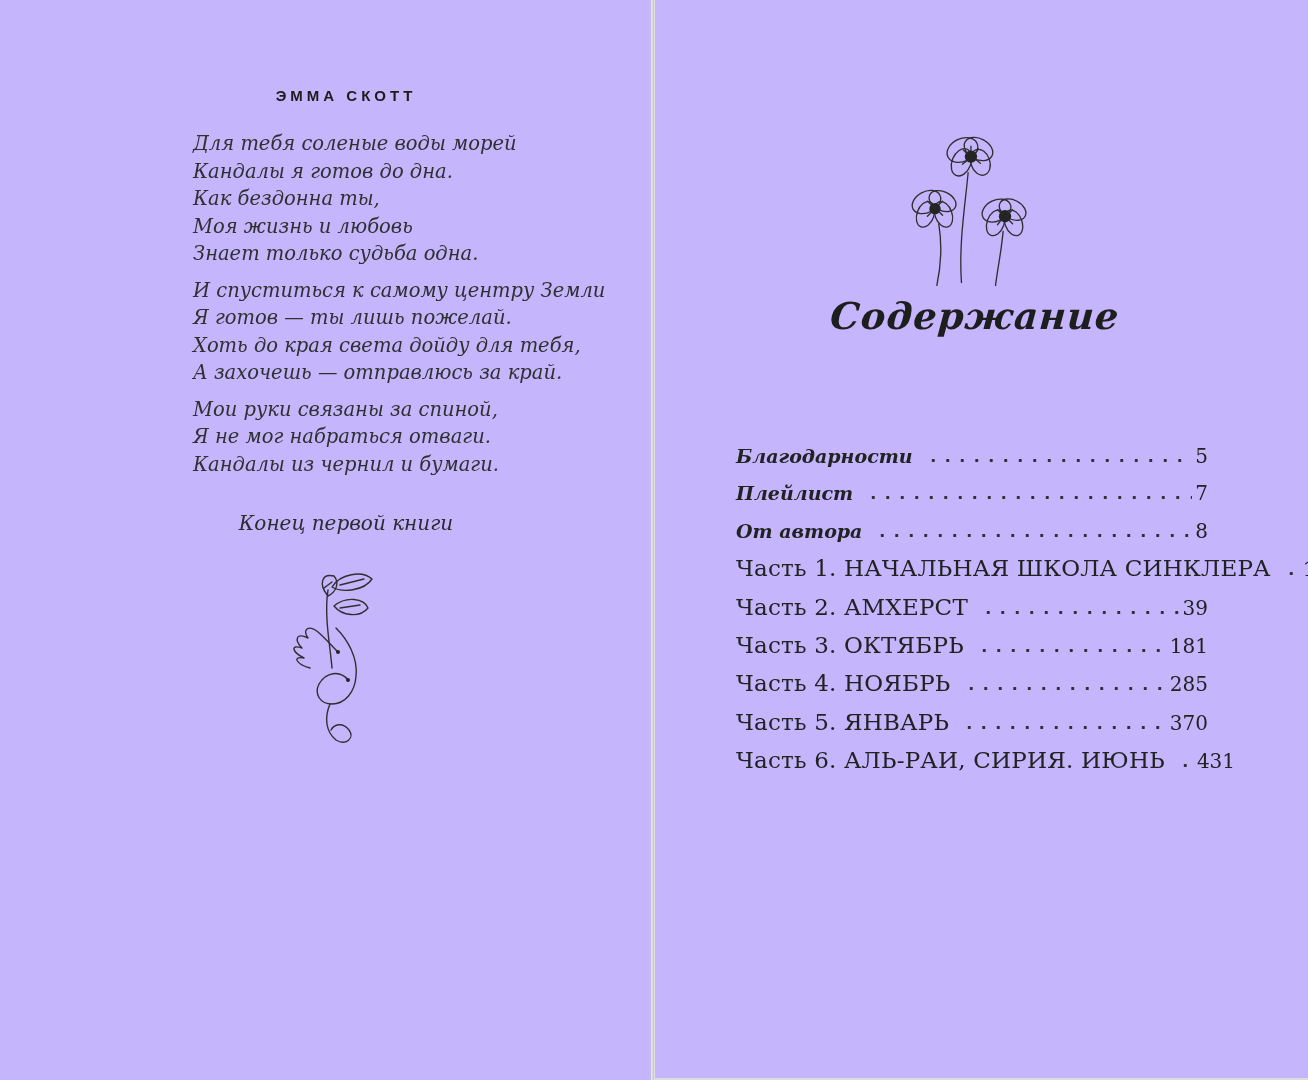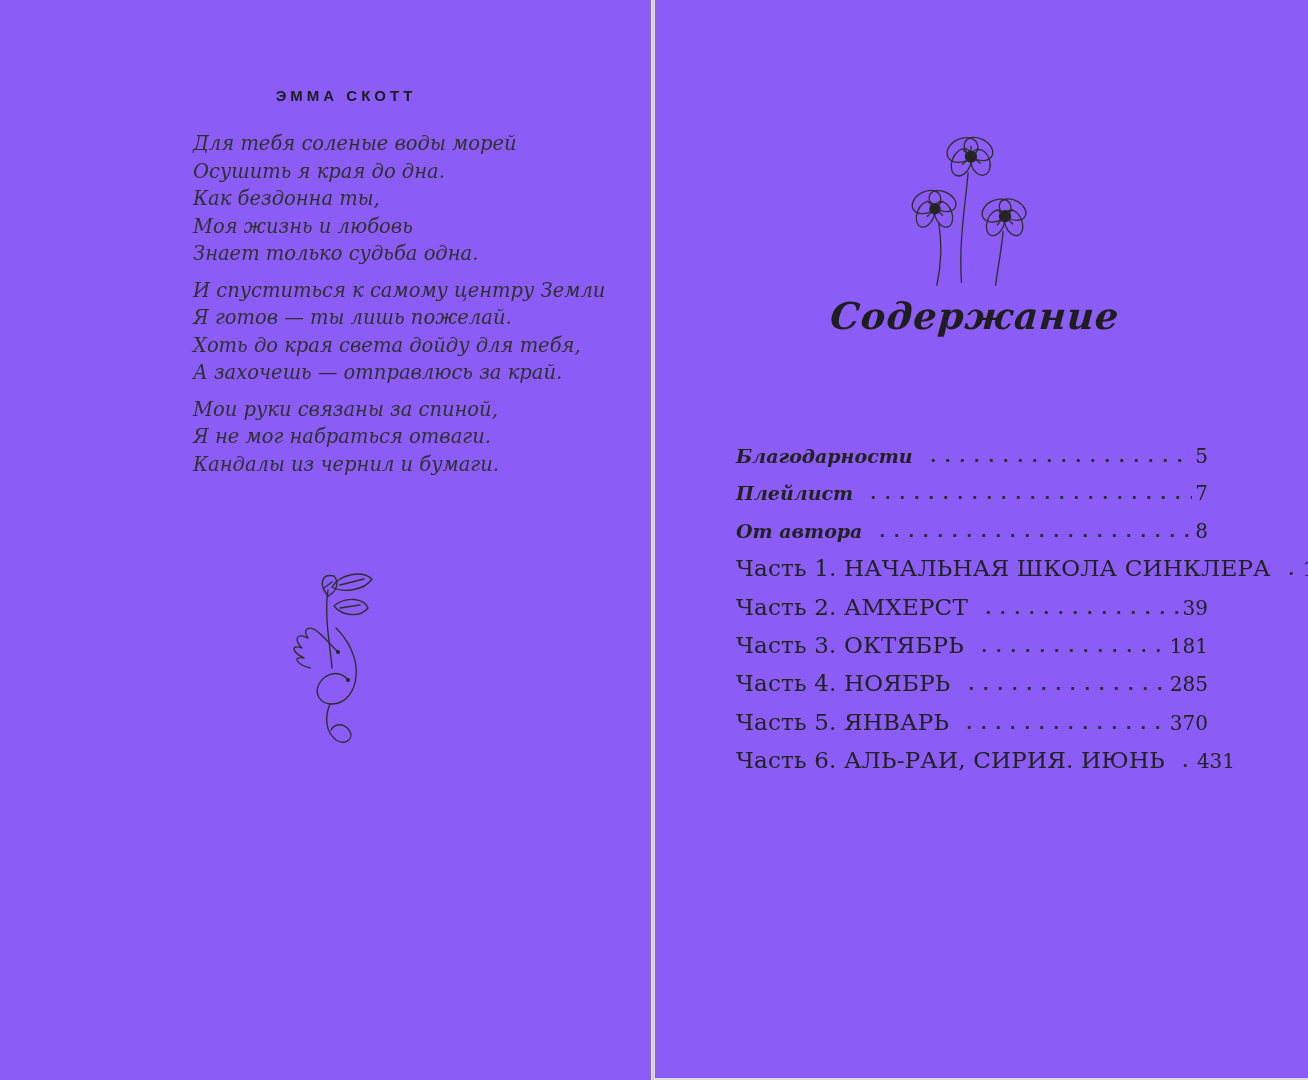--- a/index.html
+++ b/index.html
@@ -4,21 +4,21 @@
 <style>
   * { margin:0; padding:0; box-sizing:border-box; }
   html,body { width:1308px; height:1080px; }
   body {
     position:relative;
     background:#ffffff;
     font-family:"DejaVu Serif", serif;
     color:#2e2e2e;
     overflow:hidden;
   }
-  .page { position:absolute; top:0; height:1080px; background:#8b5cf6; }
+  .page { position:absolute; top:0; height:1080px; background:#c4b5fd; }
   .page-left  { left:0;   width:652px; }
   .page-right { left:655px; width:653px; border-bottom:2px solid #dcdcdc; }
   .gutter {
     position:absolute; top:0; left:651px; width:4px; height:1080px;
     background:linear-gradient(to right,#f2f2f2,#c9c9c9 60%,#e9e9e9);
   }
 
   
   .running-header {
     position:absolute; top:87px; left:193px; width:306px;
@@ -72,38 +72,39 @@
 </head>
 <body>
 
 <section class="page page-left">
 
   <div class="running-header">ЭММА СКОТТ</div>
 
   <div class="poem">
     <div class="stanza">
       <div class="poem-line">Для тебя соленые воды морей</div>
-      <div class="poem-line">Осушить я края до дна.</div>
+      <div class="poem-line">Кандалы я готов до дна.</div>
       <div class="poem-line">Как бездонна ты,</div>
       <div class="poem-line">Моя жизнь и любовь</div>
       <div class="poem-line">Знает только судьба одна.</div>
     </div>
     <div class="stanza">
       <div class="poem-line">И спуститься к самому центру Земли</div>
       <div class="poem-line">Я готов — ты лишь пожелай.</div>
       <div class="poem-line">Хоть до края света дойду для тебя,</div>
       <div class="poem-line">А захочешь — отправлюсь за край.</div>
     </div>
     <div class="stanza">
       <div class="poem-line">Мои руки связаны за спиной,</div>
       <div class="poem-line">Я не мог набраться отваги.</div>
       <div class="poem-line">Кандалы из чернил и бумаги.</div>
     </div>
   </div>
 
+  <div class="book-end">Конец первой книги</div>
 
   <svg class="lineart hand-illustration" viewBox="0 0 122 186" aria-hidden="true">
 
     <path d="M58,98 C56,74 50,46 54,20"></path>
 
     <path d="M54,26 C44,14 48,3 60,6 C66,13 62,22 54,26 Z"></path>
     <path d="M50,18 L58,12"></path>
     <path d="M58,17 C66,4 88,0 98,9 C90,21 68,23 58,17 Z"></path>
     <path d="M66,15 L90,9"></path>
     <path d="M60,36 C72,26 90,28 94,38 C86,48 68,46 60,36 Z"></path>

